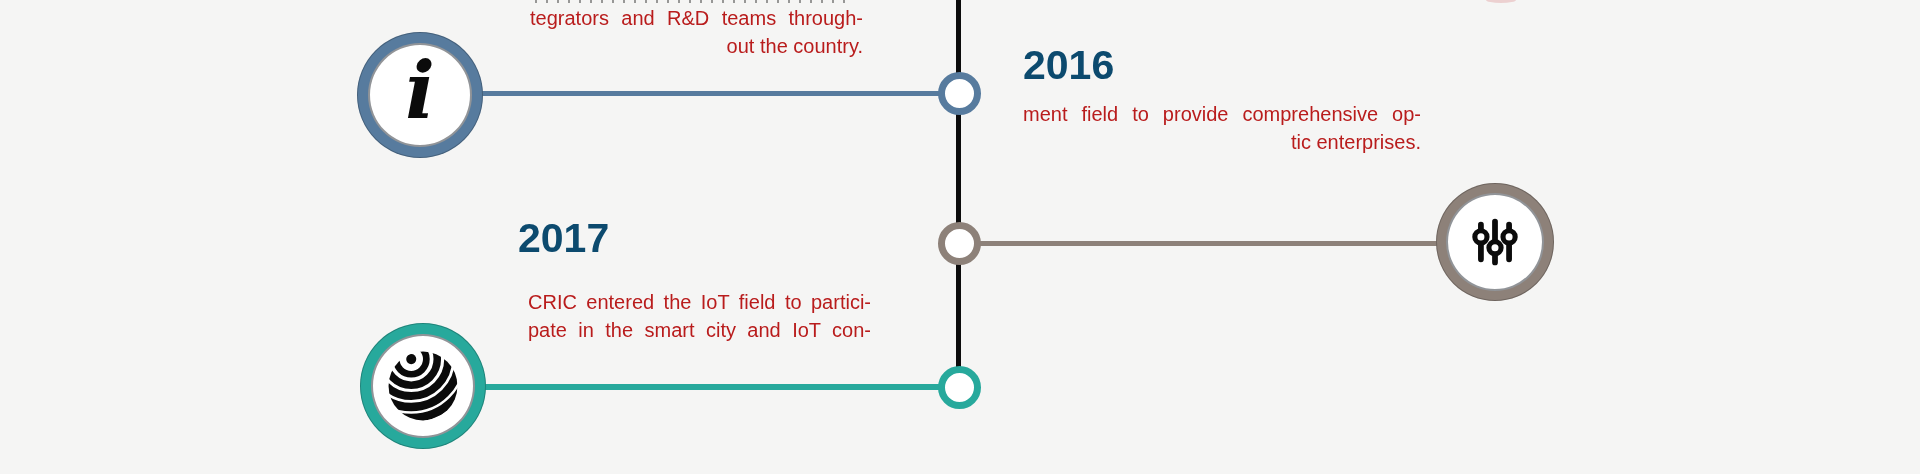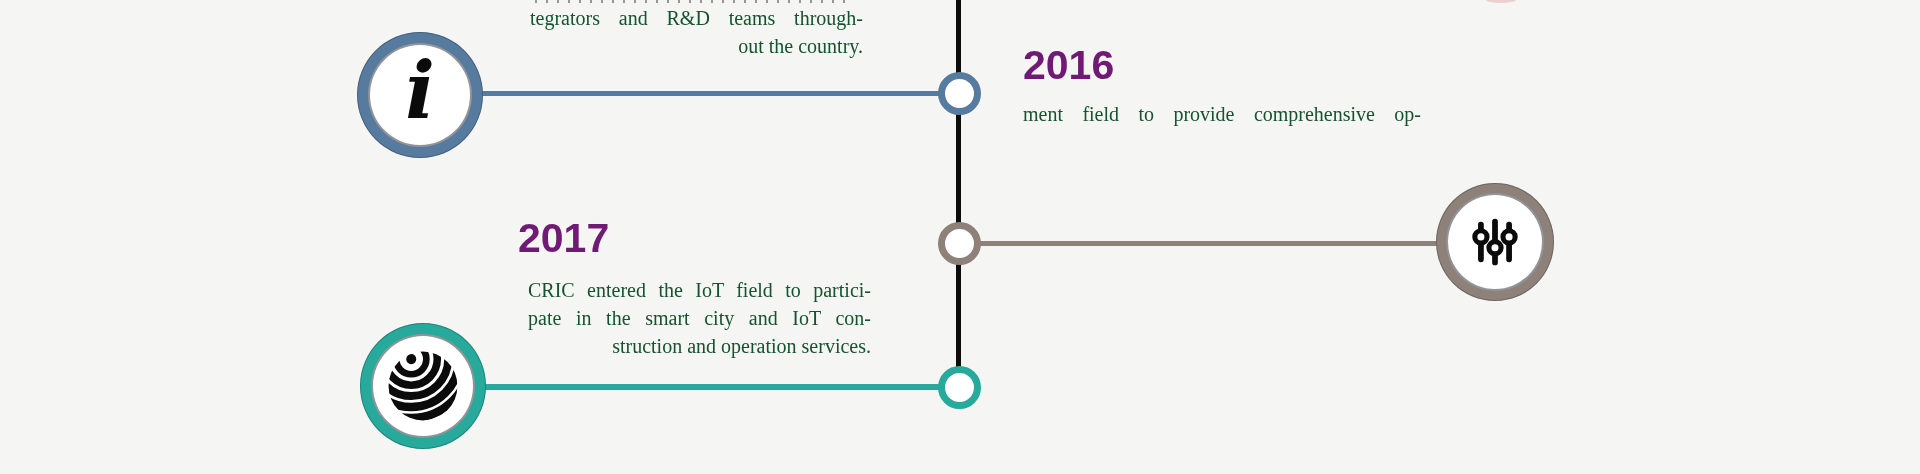--- a/index.html
+++ b/index.html
@@ -45,35 +45,35 @@
   .i-globe .icon-inner{width:104px;height:104px;}
   .info-glyph{
     font-family:"DejaVu Serif", serif;
     font-style:italic;font-weight:700;
     font-size:78px;line-height:1;color:#0b0b0b;
     margin-top:-8px;
   }
   
   .year{
     position:absolute;z-index:5;
-    font-weight:700;font-size:41px;line-height:40px;color:#701a75;
+    font-weight:700;font-size:41px;line-height:40px;color:#0c4a6e;
     letter-spacing:0px;
   }
   .y2016{left:1023px;top:45px;}
   .y2017{left:518px;top:218px;}
   .para{
     position:absolute;z-index:5;
-    font-size:20px;line-height:28px;color:#14532d;font-family:Liberation Serif, serif;
+    font-size:20px;line-height:28px;color:#b91c1c;
   }
   .para div{width:100%;}
   .jline{text-align:justify;text-align-last:justify;}
   .lline{text-align:right;}
   .p-prev{left:530px;top:4px;width:333px;}
   .p-2016{left:1023px;top:100px;width:398px;}
-  .p-2017{left:528px;top:276px;width:343px;}
+  .p-2017{left:528px;top:288px;width:343px;}
   
   .tips{
     position:absolute;left:535px;top:0;width:318px;height:3px;z-index:5;
     background:repeating-linear-gradient(90deg,#4a4a4a 0 2px,transparent 2px 11px);
     opacity:.55;
   }
   .partial-ring{
     position:absolute;left:1486px;top:0;width:30px;height:3px;z-index:4;
     border-radius:0 0 15px 15px / 0 0 3px 3px;
   }
@@ -135,22 +135,22 @@
   <div class="tips"></div>
 
   <div class="para p-prev">
     <div class="jline">tegrators and R&amp;D teams through-</div>
     <div class="lline">out the country.</div>
   </div>
 
   <div class="year y2016">2016</div>
   <div class="para p-2016">
     <div class="jline">ment field to provide comprehensive op-</div>
+    <div class="lline">tic enterprises.</div>
   </div>
 
   <div class="year y2017">2017</div>
   <div class="para p-2017">
     <div class="jline">CRIC entered the IoT field to partici-</div>
     <div class="jline">pate in the smart city and IoT con-</div>
-    <div class="lline">struction and operation services.</div>
   </div>
 
 </div>
 
 </body></html>

